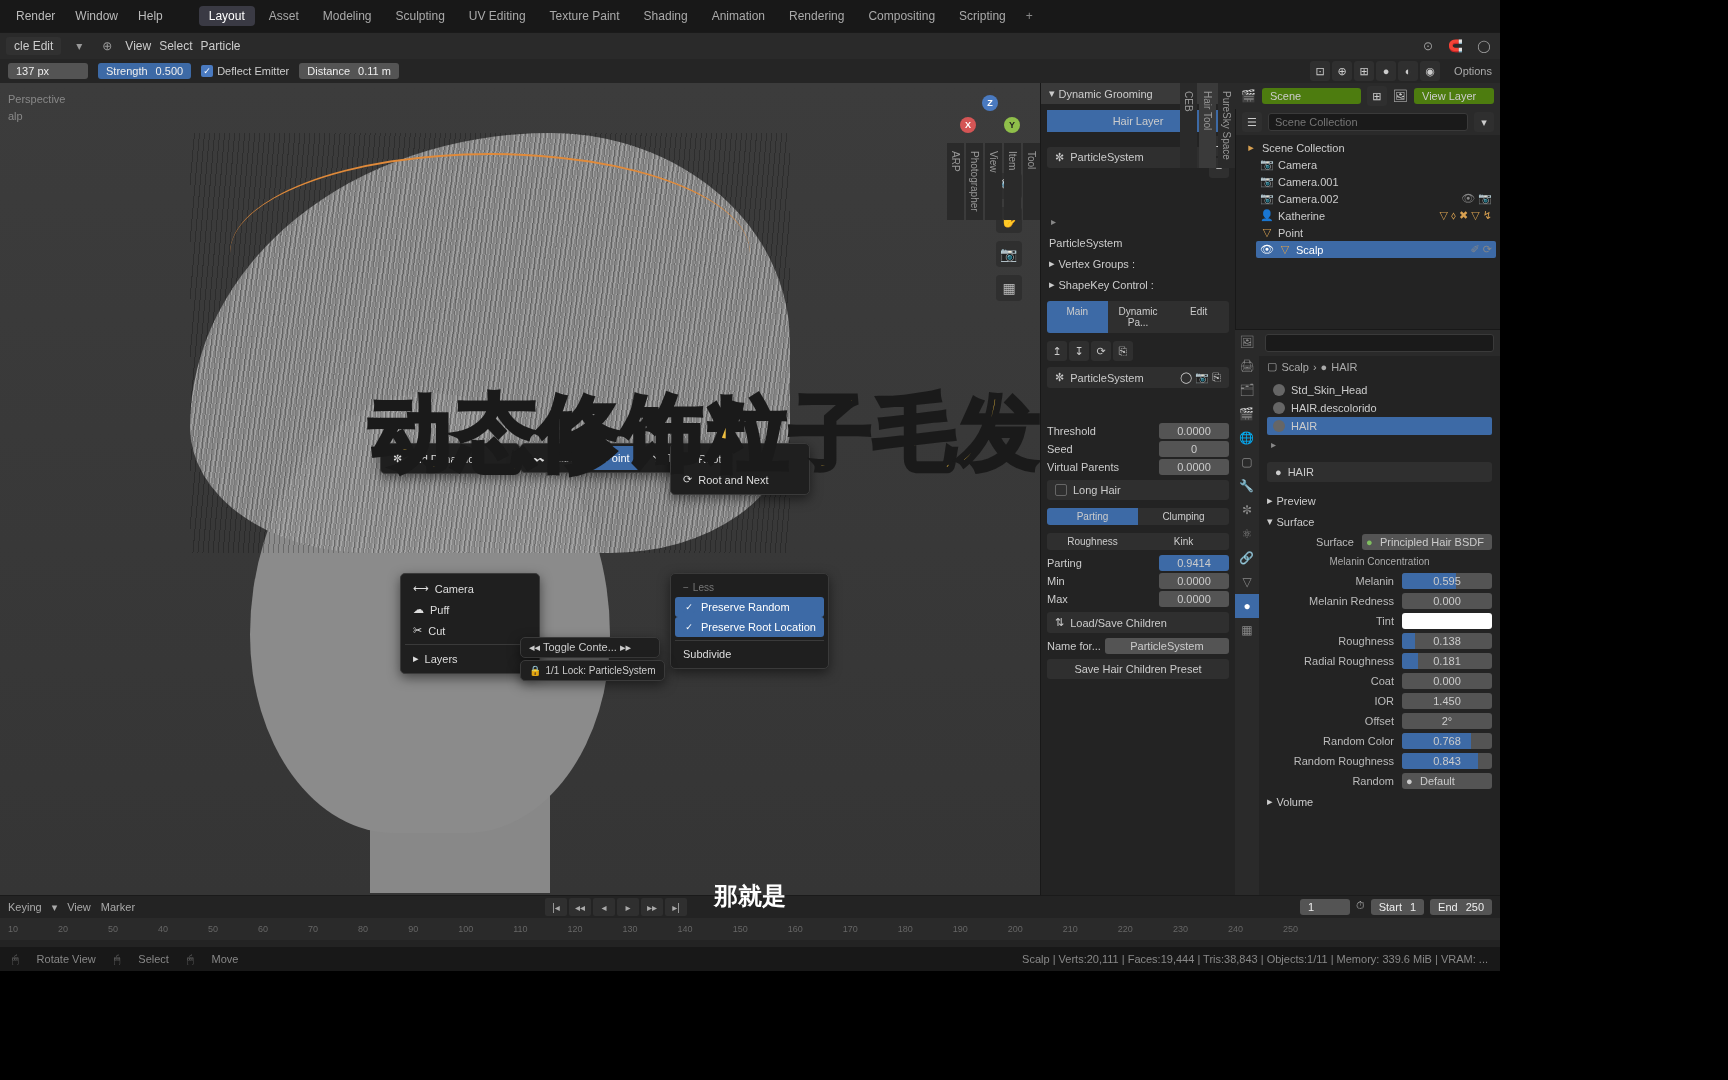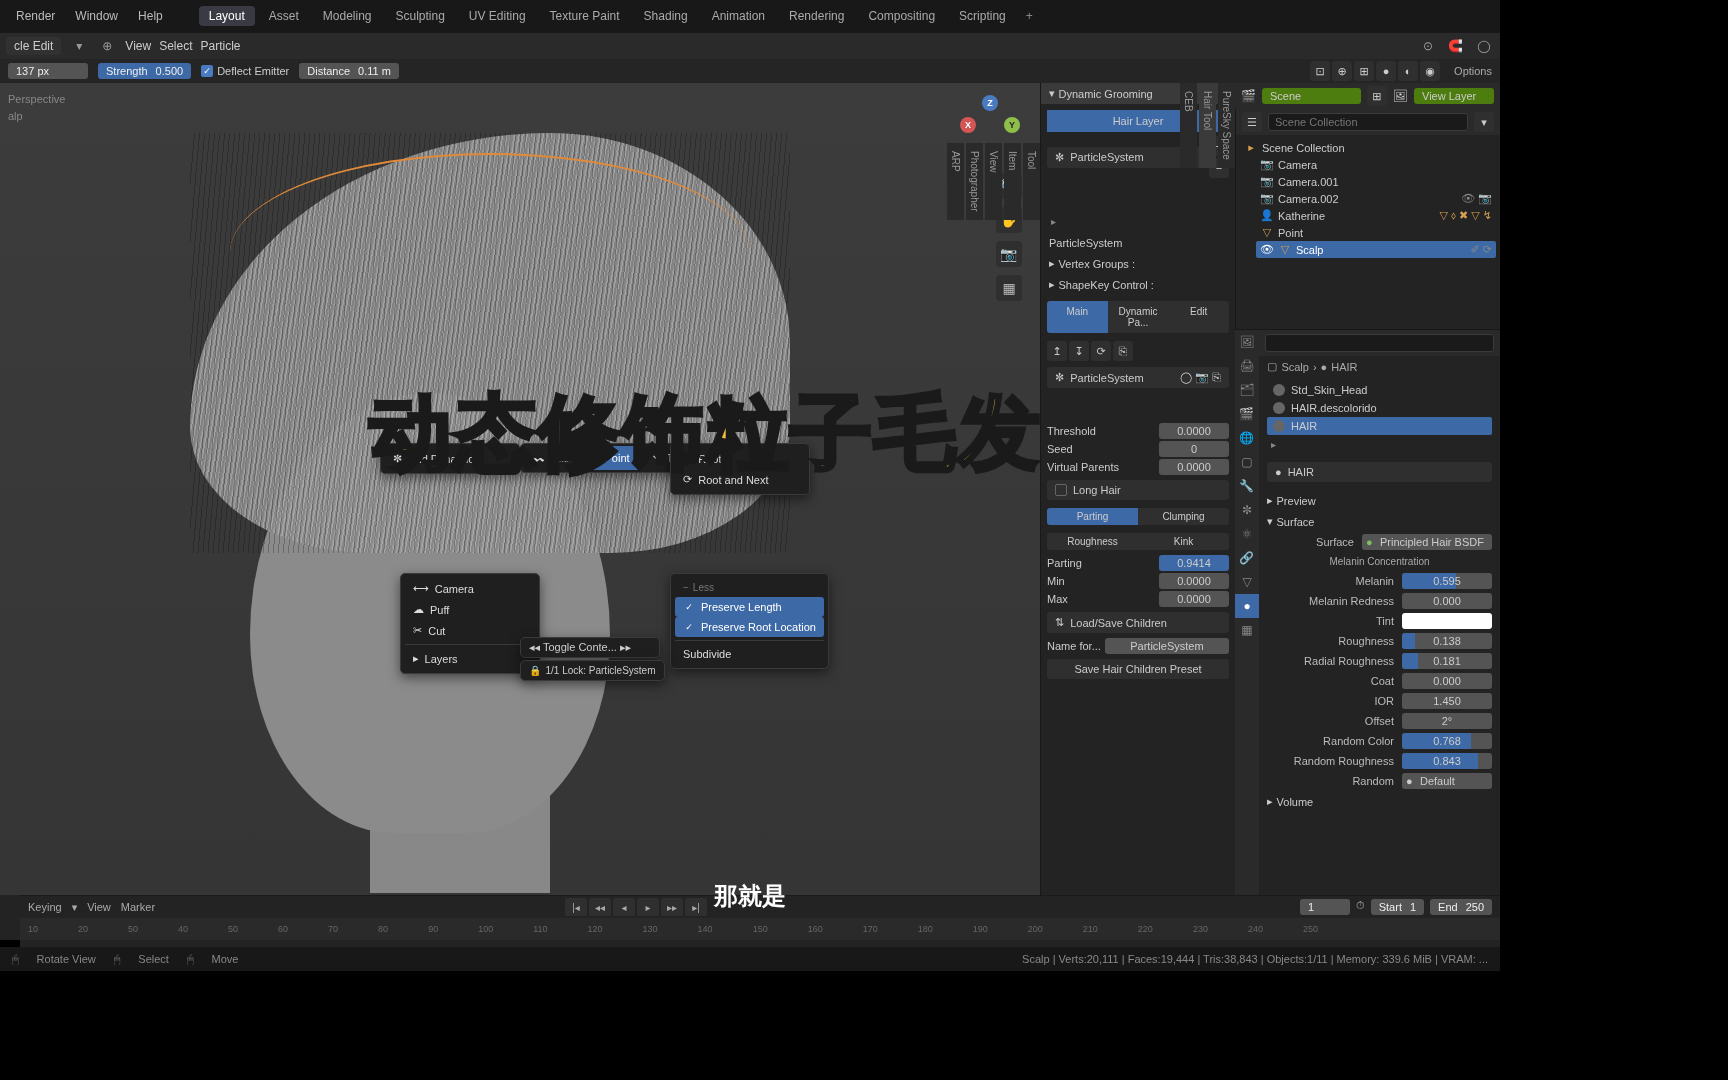--- a/index.html
+++ b/index.html
@@ -86,21 +86,21 @@
 .mat-item.sel { background:#3d6aa6; }
 .mat-dot { width:12px; height:12px; border-radius:50%; background:#666; }
 .section { padding:4px 8px; }
 .section-hd { font-size:11px; padding:4px 0; display:flex; align-items:center; gap:4px; cursor:pointer; color:#ccc; }
 .slider { display:flex; align-items:center; justify-content:space-between; padding:2px 0; }
 .slider .slbl { font-size:11px; color:#bbb; text-align:right; flex:1; padding-right:8px; }
 .slider .sval { background:#545454; border-radius:3px; padding:2px 8px; min-width:90px; text-align:center; font-size:11px; position:relative; overflow:hidden; }
 .slider .sval .fill { position:absolute; left:0; top:0; bottom:0; background:#3d6aa6; }
 .slider .sval span { position:relative; }
 .swatch { width:90px; height:16px; background:#fff; border-radius:3px; }
-.timeline { height:52px; background:#232323; border-top:1px solid #1a1a1a;margin-left:20px; }
+.timeline { height:52px; background:#232323; border-top:1px solid #1a1a1a; }
 .tl-head { height:22px; display:flex; align-items:center; padding:0 8px; gap:10px; font-size:11px; color:#aaa; }
 .tl-play { display:flex; gap:2px; margin-left:400px; }
 .tl-play .pb { width:22px; height:18px; background:#2f2f2f; border-radius:2px; display:flex; align-items:center; justify-content:center; cursor:pointer; font-size:10px; }
 .tl-frames { margin-left:auto; display:flex; gap:6px; }
 .tl-ruler { height:22px; background:#2a2a2a; display:flex; align-items:center; font-size:9px; color:#666; padding:0 8px; gap:40px; position:relative; }
 .statusbar { height:24px; background:#181818; display:flex; align-items:center; padding:0 12px; font-size:11px; color:#888; gap:18px; }
 .statusbar .right { margin-left:auto; }
 .side-tabs { position:absolute; right:0; top:60px; writing-mode:vertical-rl; display:flex; flex-direction:column; gap:2px; }
 .side-tab { background:#2a2a2a; padding:8px 3px; font-size:10px; cursor:pointer; color:#999; }
 .side-tab.active { background:#3a3a3a; }
@@ -248,21 +248,21 @@
             <span>✂</span>
             <span>Cut</span>
           </div>
         <div class="ctx-sep"></div>
         <div class="ctx-item">▸ <span>Layers</span></div>
       </div>
       <div class="ctx-menu menu5">
         <div class="ctx-head">− <span>Less</span></div>
         <div class="ctx-item sel">
             <span class="ctx-check">✓</span>
-            <span>Preserve Length</span>
+            <span>Preserve Random</span>
           </div>
         <div class="ctx-item sel">
             <span class="ctx-check">✓</span>
             <span>Preserve Root Location</span>
           </div>
         <div class="ctx-sep"></div>
         <div class="ctx-item">Subdivide</div>
       </div>
       <div class="ctx-menu" style="top:554px; left:520px; padding:3px 8px;">◂◂ <span>Toggle Conte...</span> ▸▸</div>
       <div class="ctx-menu menu-lock">

